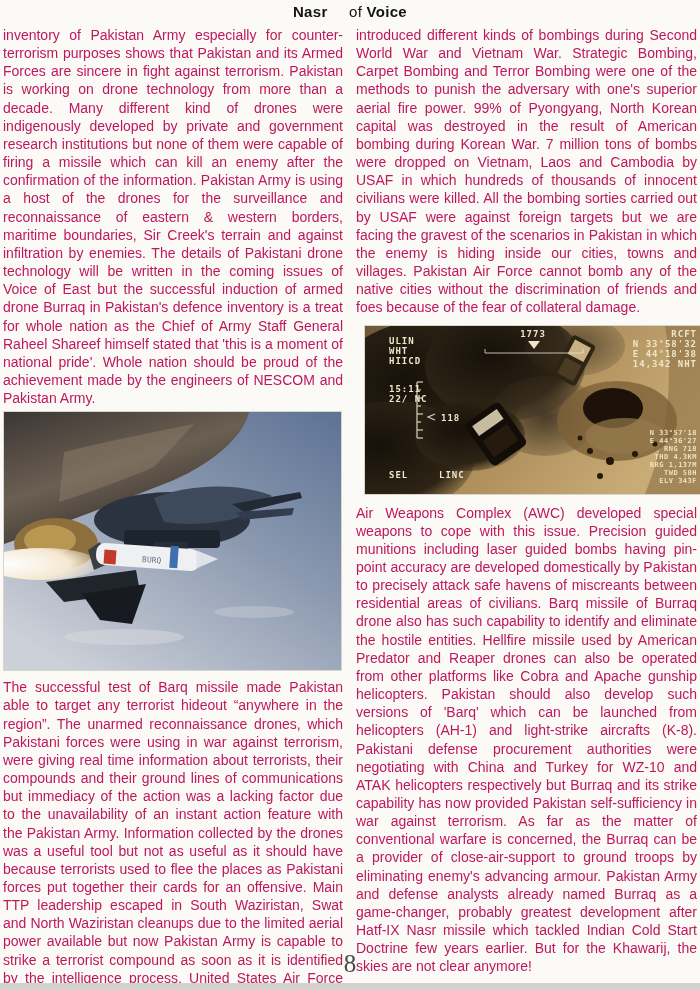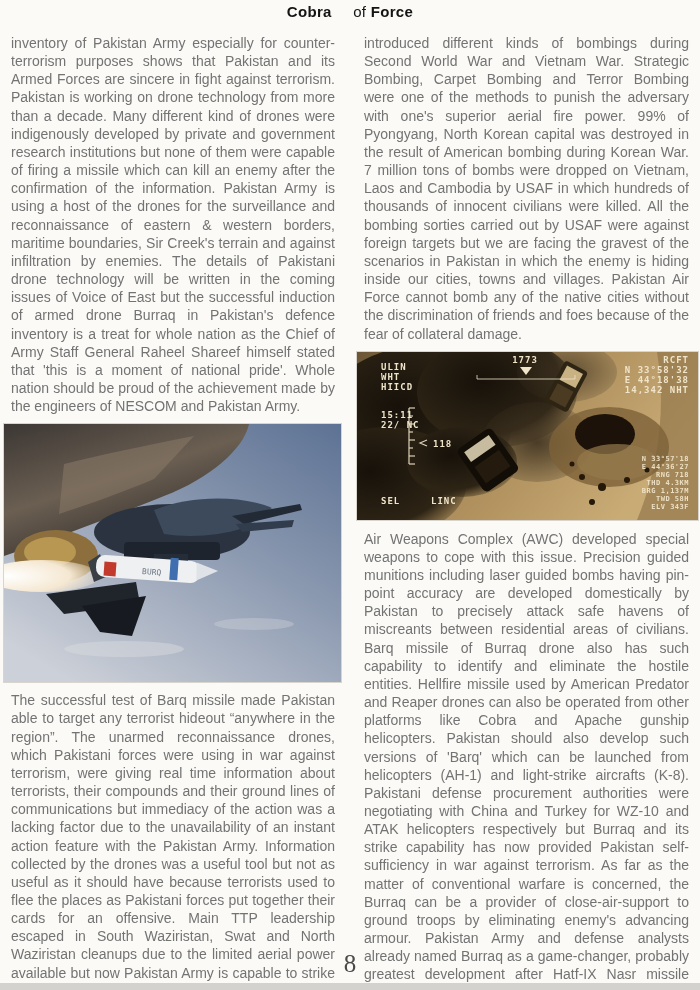--- a/index.html
+++ b/index.html
@@ -20,29 +20,29 @@
   }
   .masthead .b{font-weight:bold;}
   .masthead .r{font-weight:normal;margin-left:17px;}
   .columns{
     display:flex;
     gap:13px;
     padding:6px 3px 0 3px;
   }
   .col{width:341px;}
   .col p{
-    margin:8px;
+    margin:0;
     font-size:14px;
     line-height:18.15px;
     text-align:justify;
-    color:#737373;
+    color:#be185d;
   }
   figure{margin:0;padding:0;line-height:0;}
   .fig-drone{margin:4px 0 7px 0;}
-  .fig-strike{margin:8px 0 9px 0;}
+  .fig-strike{margin:8px 0 9px 8px;}
   figure svg{display:block;border:1px solid #d8d5cf;}
   .page-number{
     position:absolute;
     left:0;right:0;
     bottom:12px;
     text-align:center;
     font-family:"Liberation Serif",serif;
     font-size:25px;
     color:#4a4a4a;
   }
@@ -55,23 +55,23 @@
     fill:#f0e4c9;
     font-weight:bold;
   }
 </style>
 </head>
 <body>
 
 <div class="page">
 
   <div class="masthead">
-    <span class="b">Cobra</span>
+    <span class="b">Nasr</span>
     <span class="r">of</span>
-    <span class="b">Force</span>
+    <span class="b">Voice</span>
   </div>
 
   <div class="columns">
 
     <div class="col">
       <p>inventory of Pakistan Army especially for counter-terrorism purposes shows that Pakistan and its Armed Forces are sincere in fight against terrorism. Pakistan is working on drone technology from more than a decade. Many different kind of drones were indigenously developed by private and government research institutions but none of them were capable of firing a missile which can kill an enemy after the confirmation of the information. Pakistan Army is using a host of the drones for the surveillance and reconnaissance of eastern &amp; western borders, maritime boundaries, Sir Creek's terrain and against infiltration by enemies. The details of Pakistani drone technology will be written in the coming issues of Voice of East but the successful induction of armed drone Burraq in Pakistan's defence inventory is a treat for whole nation as the Chief of Army Staff General Raheel Shareef himself stated that 'this is a moment of national pride'. Whole nation should be proud of the achievement made by the engineers of NESCOM and Pakistan Army.</p>
 
       <figure class="fig-drone">
         <svg width="337" height="258" viewBox="0 0 337 258" xmlns="http://www.w3.org/2000/svg">
           <defs>

